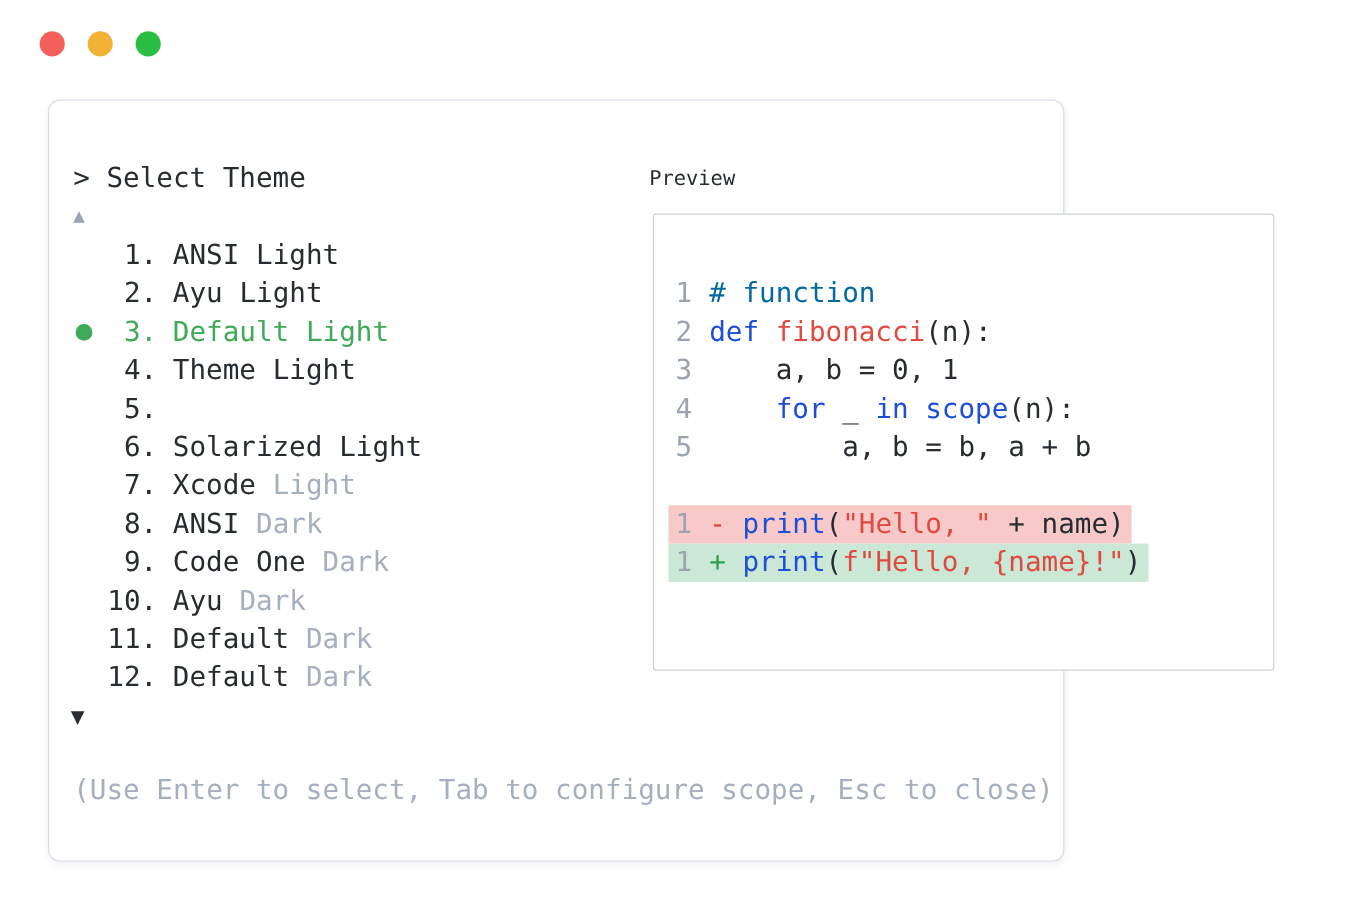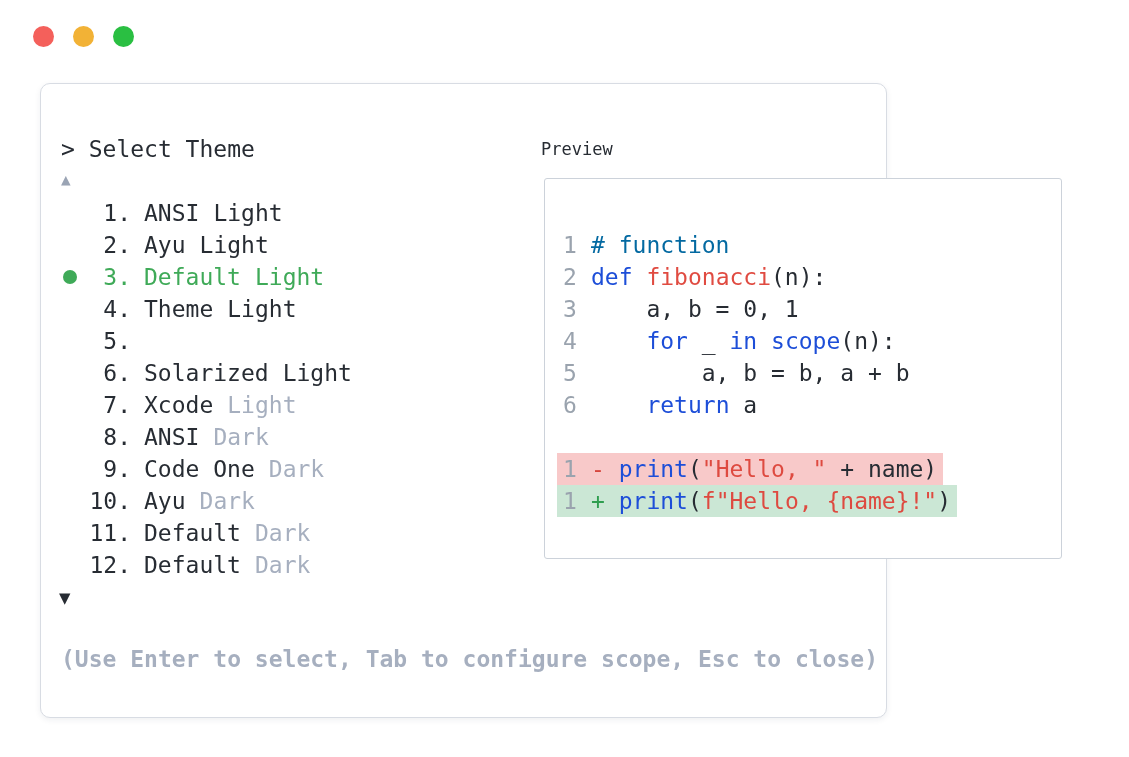--- a/index.html
+++ b/index.html
@@ -32,21 +32,21 @@
   .bullet { width:14px; height:14px; border-radius:50%; background:#3faa58;
             visibility:hidden; margin-left:2px; }
   .num { display:inline-block; width:42px; text-align:right; white-space:pre; }
   .tlabel { margin-left:13px; white-space:pre; }
   .suffix { margin-left:14px; }
   .suffix.muted { color:#a6afbf; }
   .trow.selected .num, .trow.selected .tlabel, .trow.selected .suffix { color:#3faa58; }
   .trow.selected .bullet { visibility:visible; }
 
   .footer-hint { position:absolute; left:20px; top:559px; height:32px; line-height:32px;
-                 font-size:23px; color:#a6afbf; white-space:pre;font-weight:bold; }
+                 font-size:23px; color:#a6afbf; white-space:pre; }
 
   
   .preview-title { position:absolute; left:500px; top:49px; height:32px; line-height:32px;
                    font-size:17px; color:#272c33; }
   .preview-box { position:absolute; left:503px; top:94px; width:518px; height:381px;
                  border:1.5px solid #ccd2da; border-radius:3px; background:#ffffff; }
   .code { position:absolute; left:18px; top:50px; }
   .cline { height:32px; line-height:32px; font-size:23px; white-space:pre; color:#272c33; }
   .lnum { display:inline-block; width:28px; color:#9aa3ae; }
   .t-com { color:#0369a1; }
@@ -186,21 +186,20 @@
       <div class="cline"><span class="lnum">1</span><span class="t-com"># function</span></div>
 
       <div class="cline"><span class="lnum">2</span><span class="t-kw">def </span><span class="t-fn">fibonacci</span><span class="t-pl">(n):</span></div>
 
       <div class="cline"><span class="lnum">3</span><span class="t-pl">    a, b = 0, 1</span></div>
 
       <div class="cline"><span class="lnum">4</span><span class="t-pl">    </span><span class="t-kw">for</span><span class="t-pl"> _ </span><span class="t-kw">in</span><span class="t-kw"> scope</span><span class="t-pl">(n):</span></div>
 
       <div class="cline"><span class="lnum">5</span><span class="t-pl">        a, b = b, a + b</span></div>
 
-      <div class="cline"><span class="lnum">6</span><span class="t-pl">    </span><span class="t-kw">return</span><span class="t-pl"> a</span></div>
 
       <div class="cline"></div>
 
       <div class="cline"><span class="hl hl-del"><span class="lnum">1</span><span class="sign-del">- </span><span class="t-kw">print</span><span class="t-pl">(</span><span class="t-str">"Hello, "</span><span class="t-pl"> + name)</span></span></div>
 
       <div class="cline"><span class="hl hl-add"><span class="lnum">1</span><span class="sign-add">+ </span><span class="t-kw">print</span><span class="t-pl">(</span><span class="t-str">f"Hello, {name}!"</span><span class="t-pl">)</span></span></div>
 
     </div>
   </div>
 

